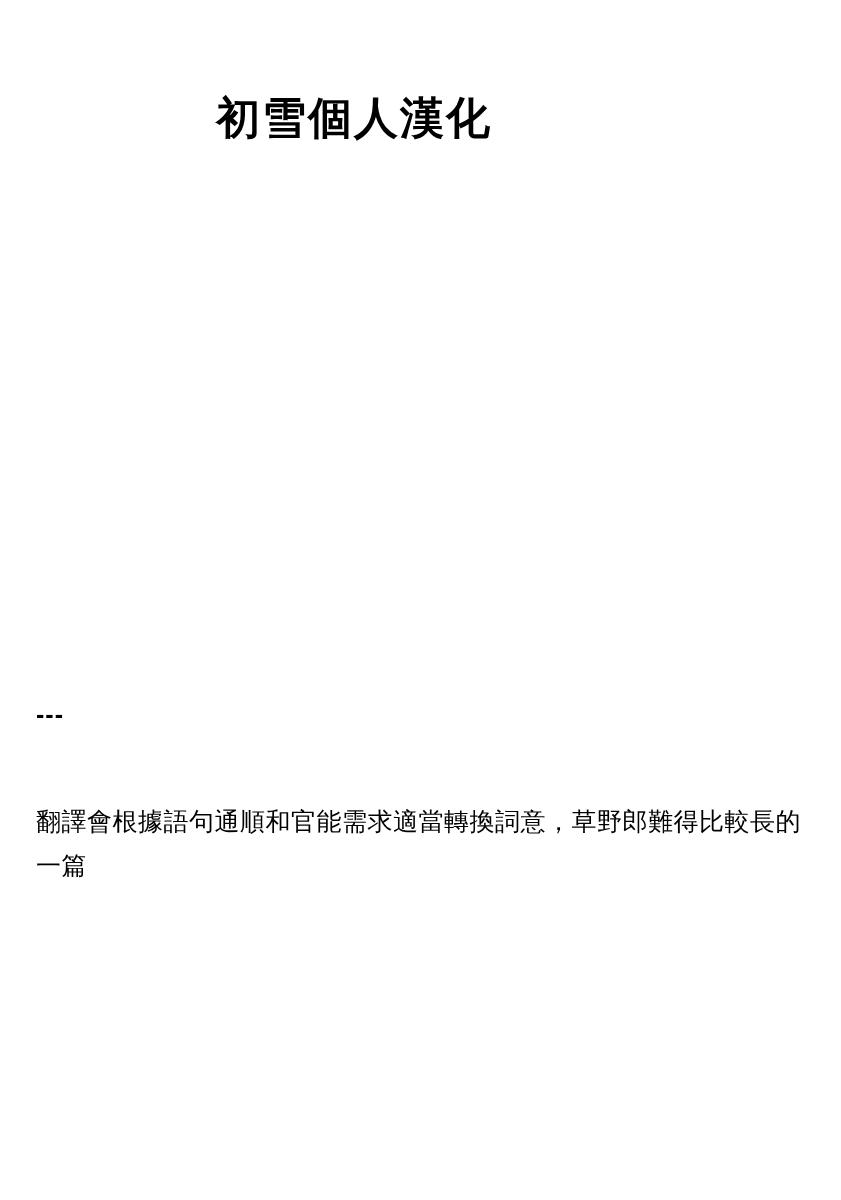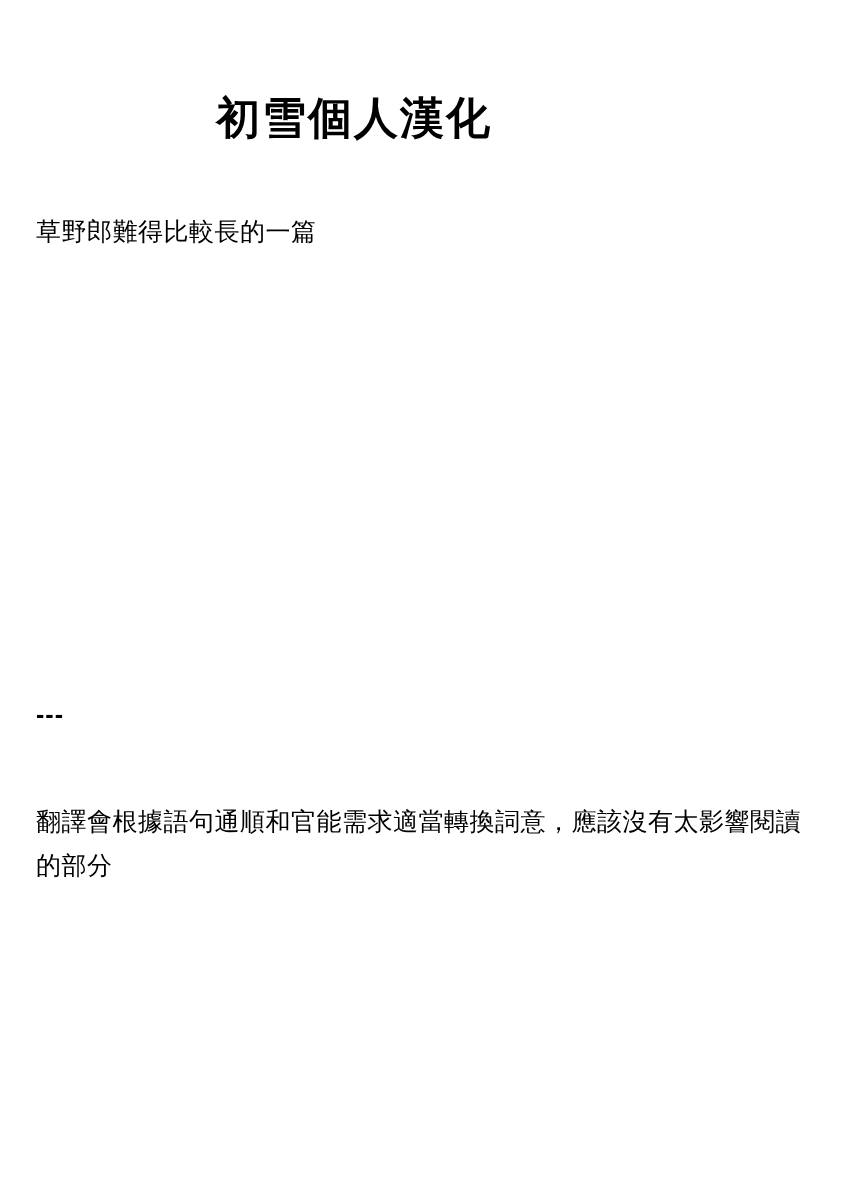--- a/index.html
+++ b/index.html
@@ -60,22 +60,21 @@
     height: 400px;
   }
 </style>
 </head>
 <body>
 
 <div class="page">
 
   <div class="doc-title">初雪個人漢化</div>
 
-  <div class="body-block line-note-1">草野郎難得比較長的一篇</div>
 
   <div class="spacer-region"></div>
 
   <div class="separator">---</div>
 
-  <div class="body-block para-1">翻譯會根據語句通順和官能需求適當轉換詞意，應該沒有太影響閱讀的部分</div>
+  <div class="body-block para-1">翻譯會根據語句通順和官能需求適當轉換詞意，草野郎難得比較長的一篇</div>
 
 
 </div>
 
 </body></html>

